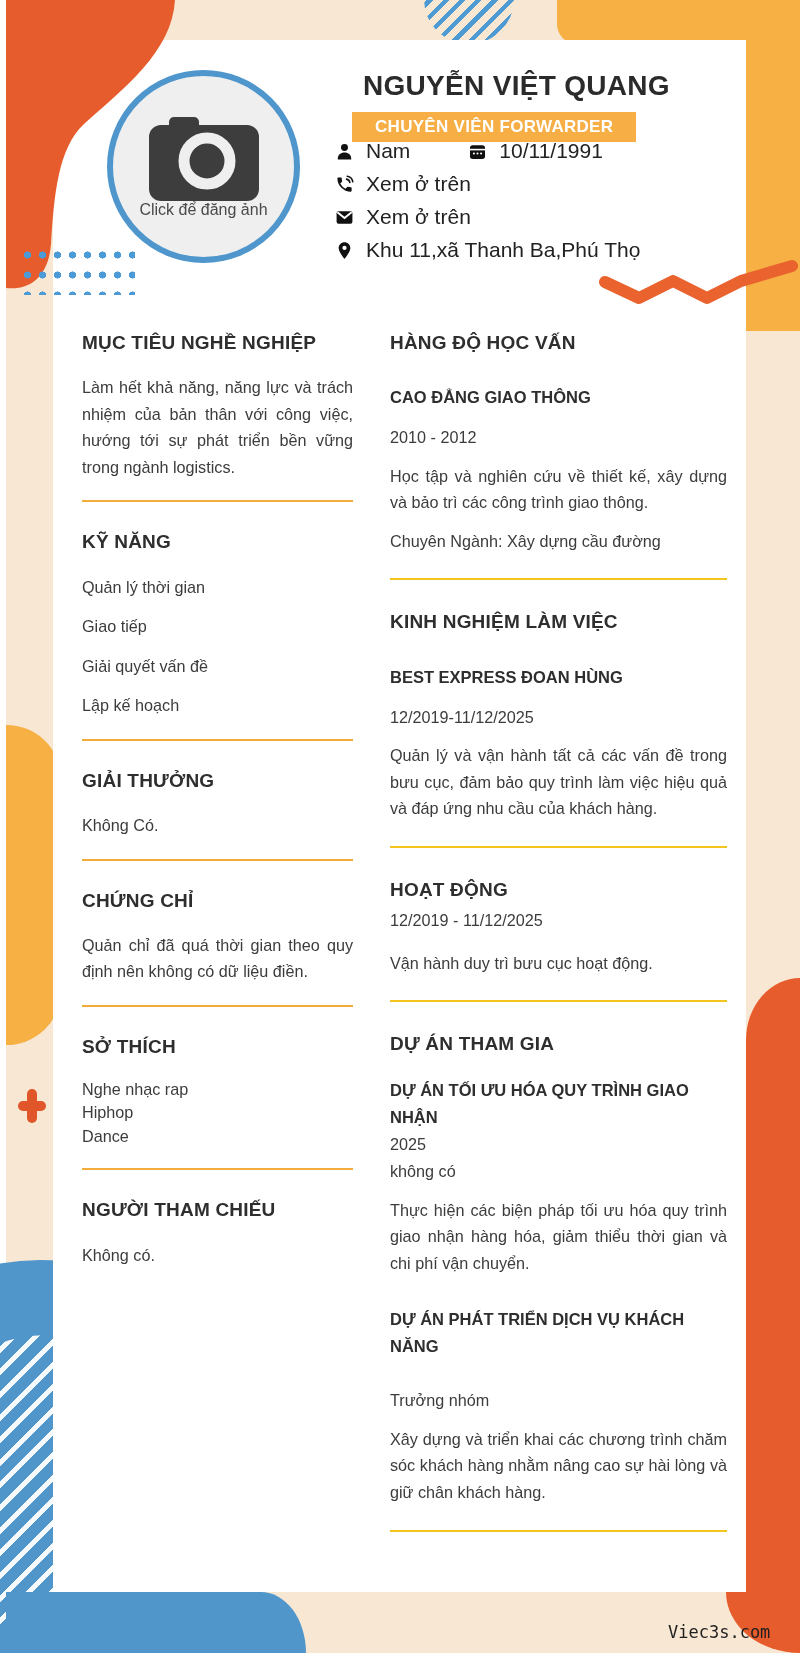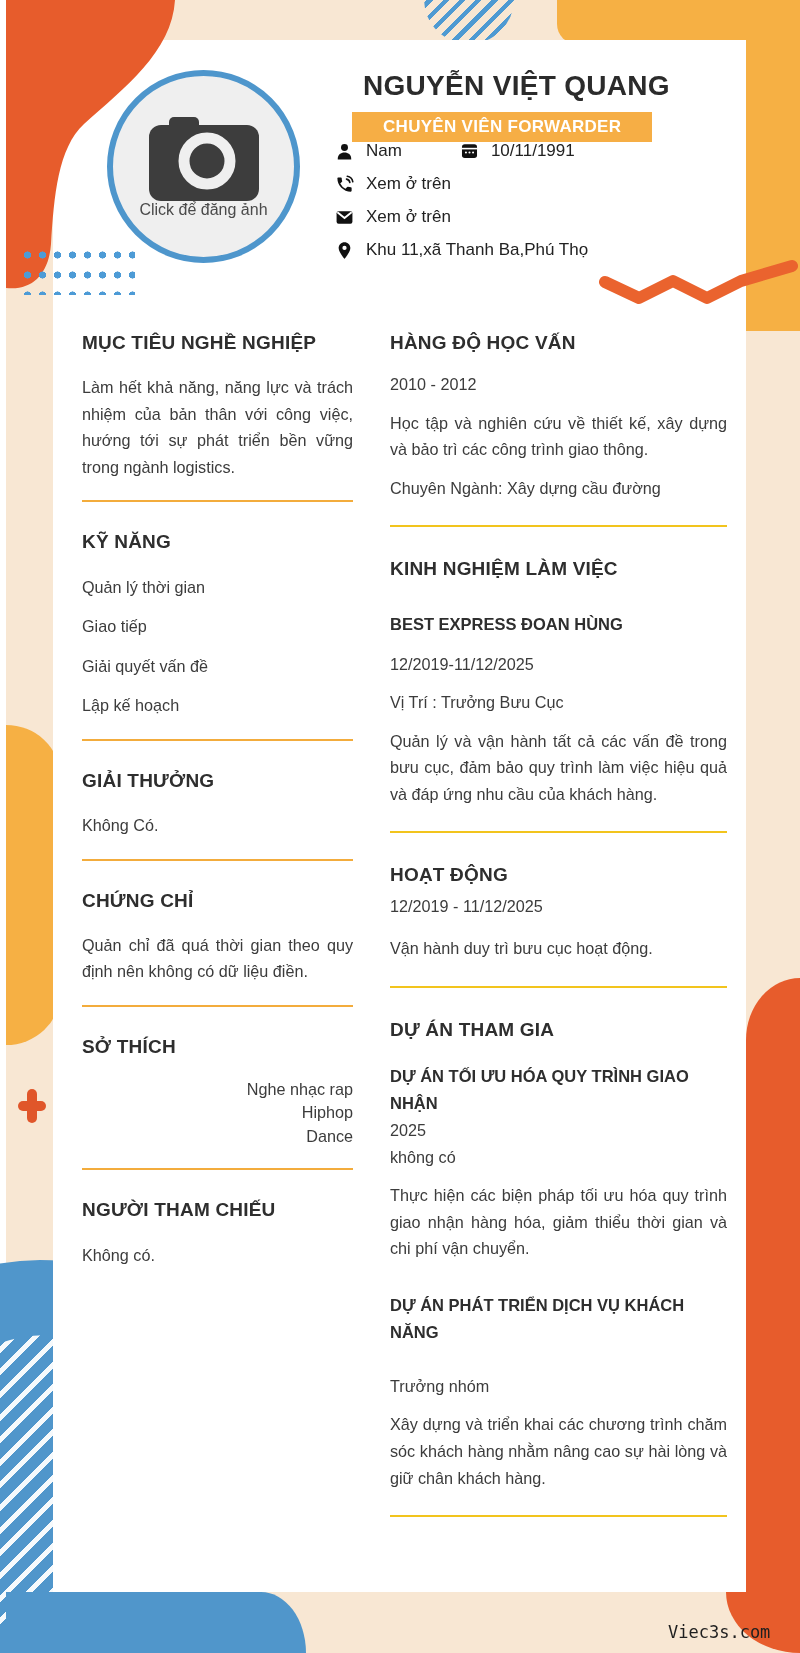--- a/index.html
+++ b/index.html
@@ -52,38 +52,38 @@
   
   .photo-wrap{
     left:54px;top:30px;width:181px;height:181px;border-radius:50%;
     background:#efefef;border:6px solid var(--blue);
     display:flex;flex-direction:column;align-items:center;justify-content:center;cursor:pointer;
   }
   .photo-label{font-size:16px;color:#4a4a4a;margin-top:-6px;}
   .cv-name{left:310px;top:30px;font-size:28px;font-weight:700;color:var(--ink);letter-spacing:.3px;white-space:nowrap;}
   .cv-badge{
     left:299px;top:72px;background:var(--badge);color:#ffffff;
-    font-size:17px;font-weight:700;padding:5px 31px;letter-spacing:.3px;white-space:nowrap;
-  }
-  .inforow{left:282px;height:22px;display:flex;align-items:center;font-size:17px;color:#222;}
+    font-size:17px;font-weight:700;padding:5px 23px;letter-spacing:.3px;white-space:nowrap;
+  }
+  .inforow{left:282px;height:22px;display:flex;align-items:center;font-size:21px;color:#222;}
   .inforow .icn{width:19px;height:19px;margin-right:12px;flex:0 0 auto;}
-  .inforow .pair2{margin-left:58px;display:flex;}
+  .inforow .pair2{margin-left:58px;display:flex;align-items:center;}
   
   .col{line-height:1.64;font-size:16.2px;color:var(--body);}
   .col-left{left:29px;top:287px;width:271px;}
   .col-right{left:337px;top:287px;width:337px;}
   h3.sec{font-size:19px;font-weight:700;color:#2e2e2e;margin:0;letter-spacing:.2px;}
   .subhead{font-size:16.5px;font-weight:700;color:#2e2e2e;}
   .divider{border:none;border-top:2.5px solid var(--divL);margin:20px 0 24px 0;}
   .col-right .divider{border-top-color:var(--divR);margin:24px 0 26px 0;}
   .jt{text-align:justify;}
   .mt16{margin-top:16px;} .mt14{} .mt13{margin-top:13px;}
   .mt12{margin-top:12px;} .mt26{margin-top:26px;} .mt22{margin-top:18px;}
   .mt30{margin-top:30px;} .mt2{margin-top:2px;}
-  .tight{line-height:1.45;text-align:right;}
+  .tight{line-height:1.45;}
   .empty-line{min-height:27px;}
   svg{display:block;}
 </style>
 </head>
 <body>
 
 <div class="abs cream-bg"></div>
 <div class="abs deco yellow-top-strip"></div>
 <div class="abs deco yellow-right-block"></div>
 <div class="abs deco yellow-left-bump"></div>
@@ -187,29 +187,29 @@
     <div class="tight">Hiphop</div>
     <div class="tight">Dance</div>
     <hr class="divider">
 
     <h3 class="sec">NGƯỜI THAM CHIẾU</h3>
     <div class="mt16">Không có.</div>
   </div>
 
   <div class="abs col col-right">
     <h3 class="sec">HÀNG ĐỘ HỌC VẤN</h3>
+    <div class="mt26 subhead">CAO ĐẲNG GIAO THÔNG</div>
     <div class="mt13">2010 - 2012</div>
     <div class="mt12 jt">Học tập và nghiên cứu về thiết kế, xây dựng và bảo trì các công trình giao thông.</div>
     <div class="mt12">Chuyên Ngành: Xây dựng cầu đường</div>
     <hr class="divider">
 
     <h3 class="sec">KINH NGHIỆM LÀM VIỆC</h3>
     <div class="mt26 subhead">BEST EXPRESS ĐOAN HÙNG</div>
     <div class="mt13">12/2019-11/12/2025</div>
-    <div class="mt12">Vị Trí : Trưởng Bưu Cục</div>
     <div class="mt12 jt">Quản lý và vận hành tất cả các vấn đề trong bưu cục, đảm bảo quy trình làm việc hiệu quả và đáp ứng nhu cầu của khách hàng.</div>
     <hr class="divider">
 
     <h3 class="sec">HOẠT ĐỘNG</h3>
     <div class="mt2">12/2019 - 11/12/2025</div>
     <div class="mt16">Vận hành duy trì bưu cục hoạt động.</div>
     <hr class="divider">
 
     <h3 class="sec">DỰ ÁN THAM GIA</h3>
 

